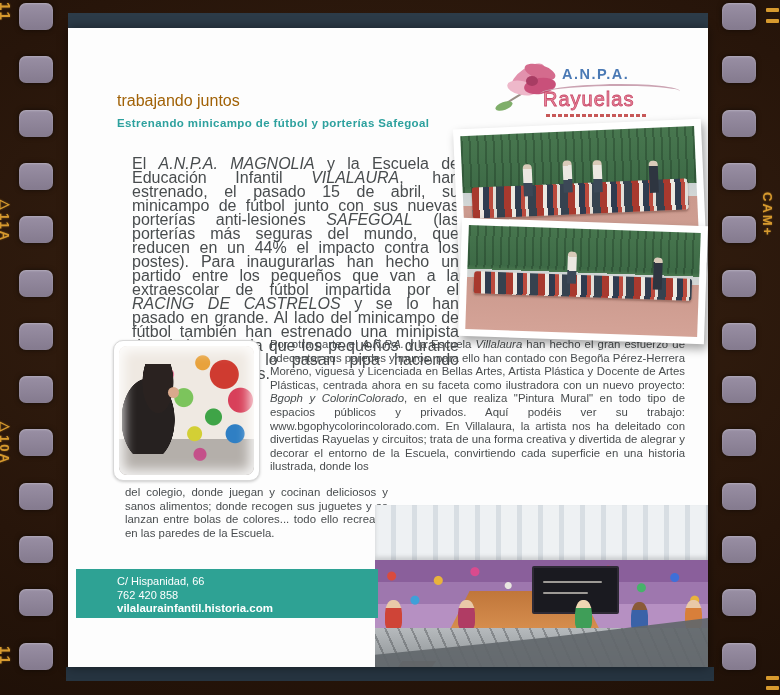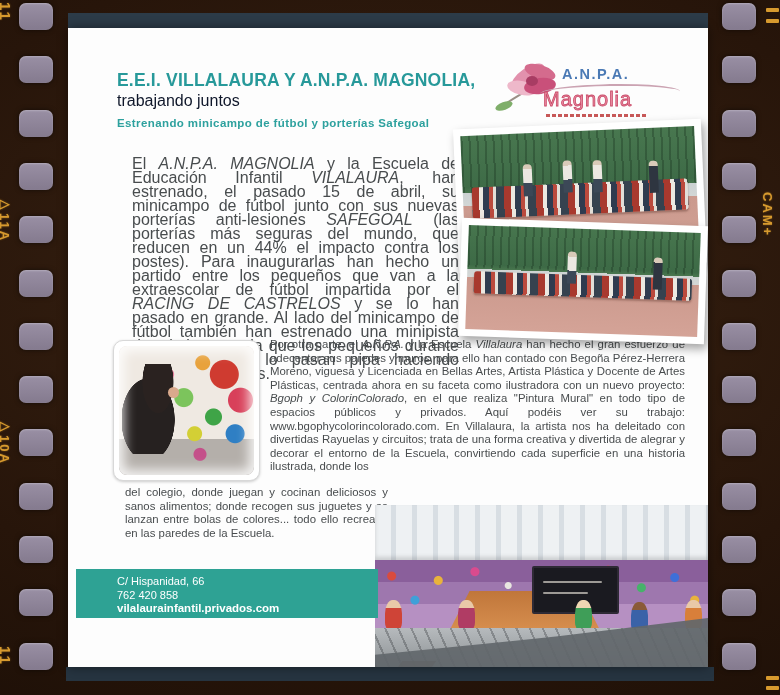--- a/index.html
+++ b/index.html
@@ -28,21 +28,21 @@
 
   
   .bar-top{position:absolute;left:68px;top:13px;width:640px;height:15px;background:#2c3b48;}
   .bar-bottom{position:absolute;left:66px;top:667px;width:648px;height:14px;background:#263440;}
 
   
   .page{position:absolute;left:68px;top:28px;width:640px;height:639px;background:#fdfdfd;overflow:hidden;
         box-shadow:0 0 10px rgba(0,0,0,.45);}
 
   .title{position:absolute;left:49px;top:42px;margin:0;font-size:17.5px;font-weight:bold;color:#27999a;letter-spacing:.2px;}
-  .subtitle{position:absolute;left:49px;top:64px;font-size:16px;color:#0f172a;}
+  .subtitle{position:absolute;left:49px;top:64px;font-size:16px;color:#a16207;}
   .kicker{position:absolute;left:49px;top:89px;font-size:11.5px;font-weight:bold;color:#2da19e;letter-spacing:.4px;}
 
   .p1{position:absolute;left:47px;top:112px;width:327px;margin:17px;font-size:16px;line-height:14px;
       text-align:justify;color:#484c4e;}
   .heading2{position:absolute;left:47px;top:284px;margin:0;font-size:11.6px;font-weight:bold;color:#2da19e;letter-spacing:.3px;}
 
   .flow2{position:absolute;left:45px;top:310px;width:572px;font-size:11.4px;line-height:13.6px;color:#484c4e;}
   .p2a{margin:0;text-align:justify;}
   .p2b{margin:9px 0 0;clear:left;}
   .p2c{margin:12px;width:263px;text-align:justify;}
@@ -187,37 +187,36 @@
   <div class="frame-bar fb1"></div>
   <div class="frame-bar fb2"></div>
   <div class="frame-bar fb3"></div>
   <div class="frame-bar fb4"></div>
 
   <div class="bar-top"></div>
   <div class="bar-bottom"></div>
 
   <div class="page">
 
-    <h1 class="title">E.E.I. VILLALAURA Y A.N.P.A. MAGNOLIA,</h1>
     <div class="subtitle">trabajando juntos</div>
     <div class="kicker">Estrenando minicampo de fútbol y porterías Safegoal</div>
 
     <div class="logo">
       <svg class="flower" width="86" height="62" viewBox="0 0 86 62">
         <path d="M14 52 C26 44 44 34 58 24" stroke="#9a8f86" stroke-width="2" fill="none"></path>
         <ellipse cx="16" cy="52" rx="9" ry="4" fill="#7fae6a" transform="rotate(-20 16 52)"></ellipse>
         <ellipse cx="40" cy="22" rx="19" ry="8" fill="#e291ad" transform="rotate(-34 40 22)"></ellipse>
         <ellipse cx="52" cy="18" rx="16" ry="7" fill="#d46b8d" transform="rotate(18 52 18)"></ellipse>
         <ellipse cx="34" cy="34" rx="15" ry="7" fill="#eeb8ca" transform="rotate(12 34 34)"></ellipse>
         <ellipse cx="52" cy="32" rx="16" ry="8" fill="#c9507a" transform="rotate(-8 52 32)"></ellipse>
         <ellipse cx="44" cy="27" rx="6" ry="5" fill="#a83c63"></ellipse>
       </svg>
       <div class="logo-org">A.N.P.A.</div>
       <div class="logo-swoosh"></div>
-      <div class="logo-name">Magnolia</div>
+      <div class="logo-name">Rayuelas</div>
       <div class="logo-tagline"></div>
     </div>
 
     <p class="p1"><span>El </span><span style="font-style: italic;">A.N.P.A. MAGNOLIA</span><span> y la Escuela de Educación Infantil </span><span style="font-style: italic;">VILALAURA</span><span>, han estrenado, el pasado 15 de abril, su minicampo de fútbol junto con sus nuevas porterías anti-lesiones </span><span style="font-style: italic;">SAFEGOAL</span><span> (las porterías más seguras del mundo, que reducen en un 44% el impacto contra los postes). Para inaugurarlas han hecho un partido entre los pequeños que van a la extraescolar de fútbol impartida por el </span><span style="font-style: italic;">RACING DE CASTRELOS</span><span> y se lo han pasado en grande. Al lado del minicampo de fútbol también han estrenado una minipista de atletismo en la que los pequeños durante los recreos se lo pasan pipa haciendo pequeñas carreras.</span></p>
 
     <div class="polaroid photo1">
       <div class="scene s1">
         <div class="crowd c1"></div>
         <span class="adult a1"></span>
         <span class="adult a2"></span>
@@ -261,17 +260,17 @@
       </div>
       <div class="pavement">
         <div class="manhole"></div>
       </div>
       <div class="curb"></div>
     </div>
 
     <div class="footerbox">
       <div>C/ Hispanidad, 66</div>
       <div>762 420 858</div>
-      <div class="site">vilalaurainfantil.privados.com</div>
+      <div class="site">vilalaurainfantil.historia.com</div>
     </div>
 
   </div>
 </div>
 
 </body></html>

